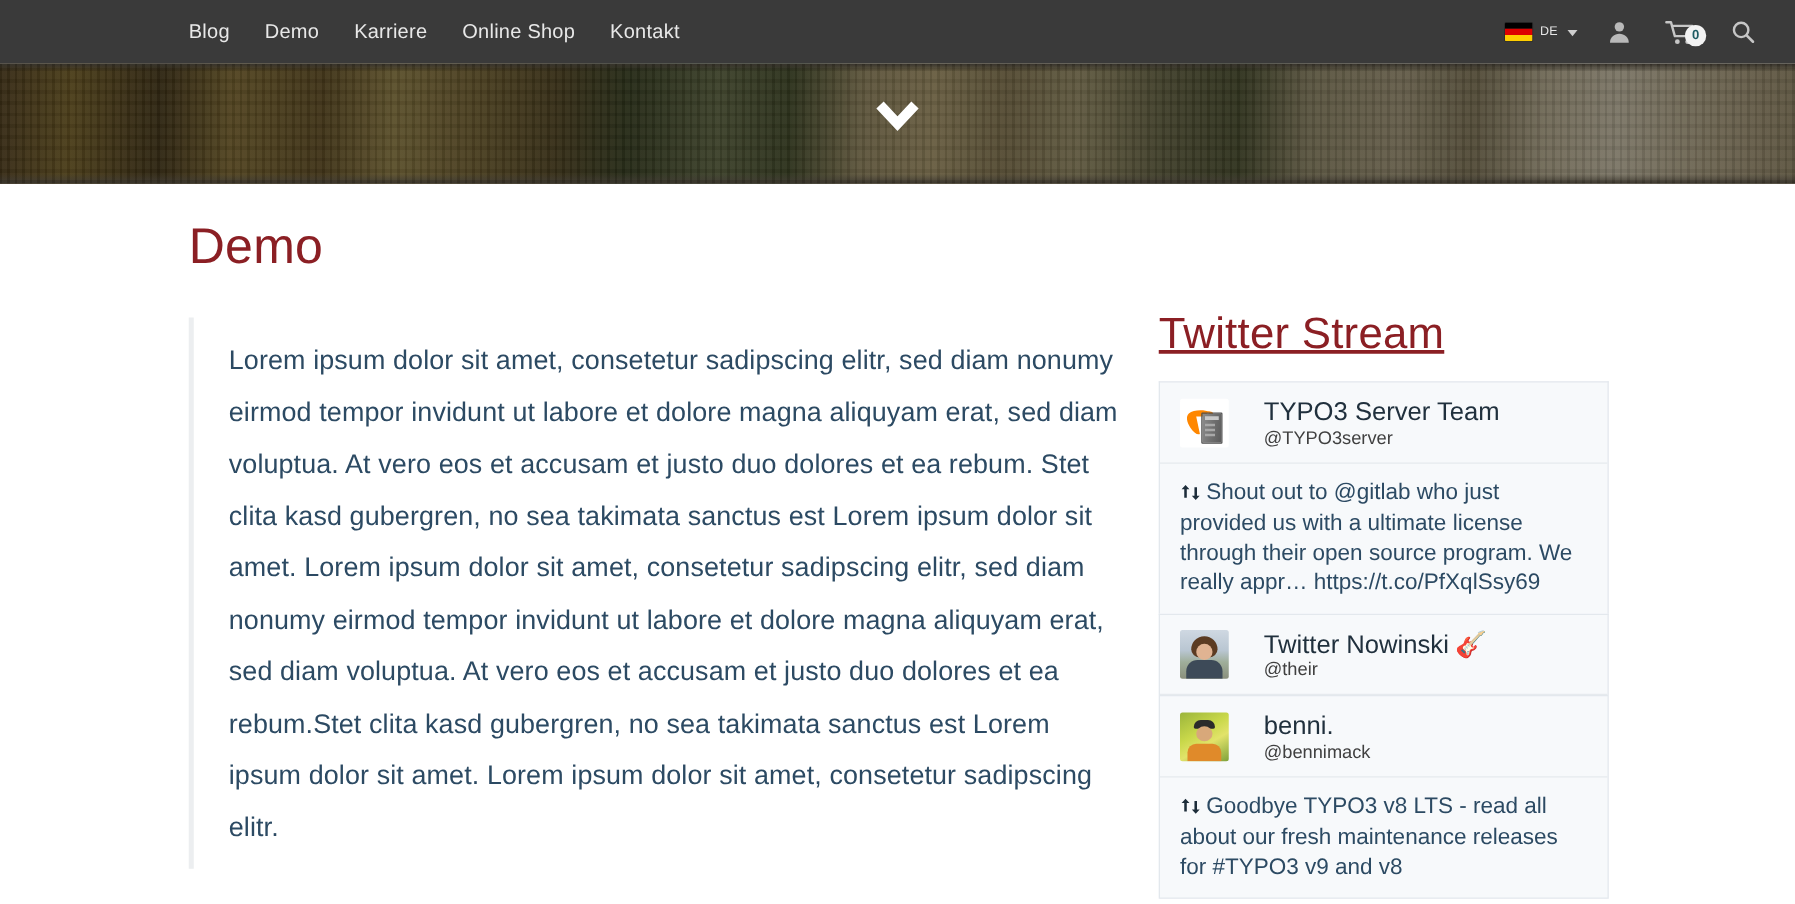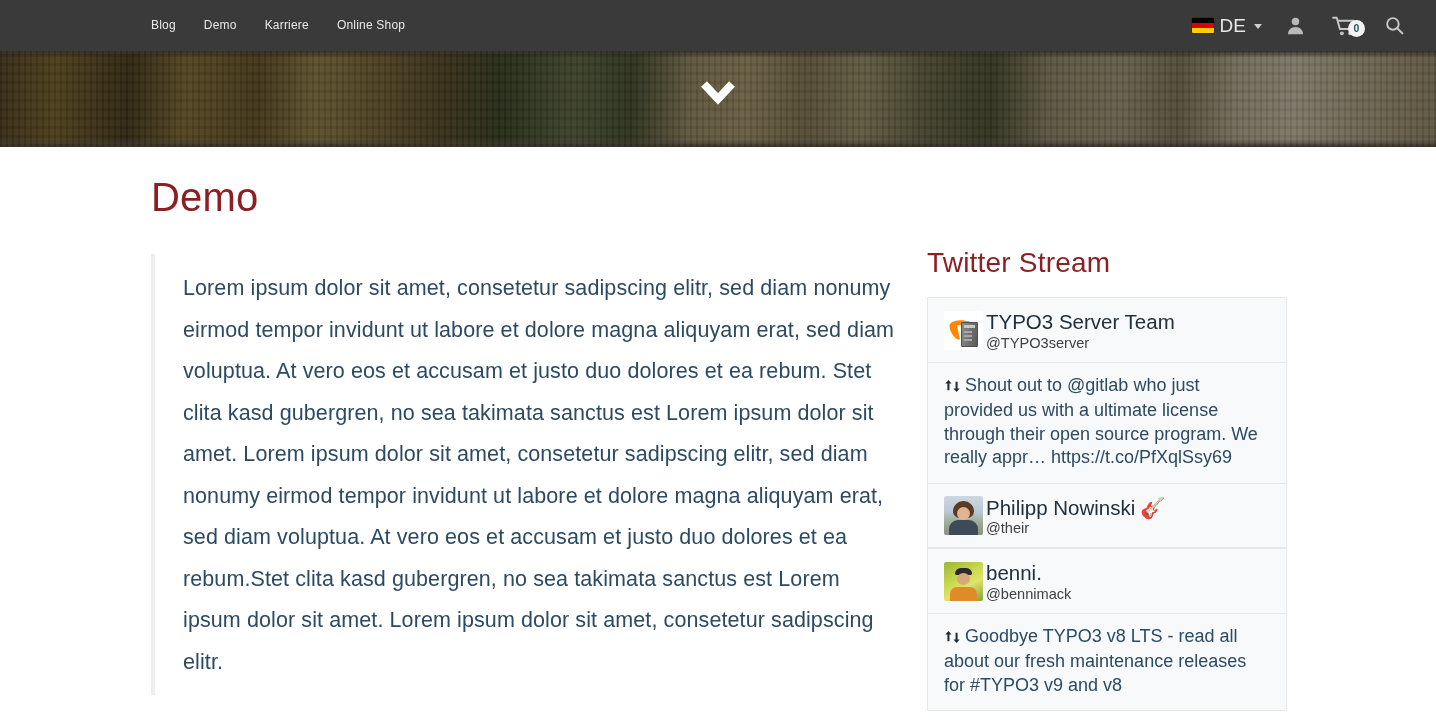--- a/index.html
+++ b/index.html
@@ -12,36 +12,36 @@
 
   
   .topbar{
     position:absolute; top:0; left:0; width:1436px; height:51px;
     background:#3a3a3a;
     display:flex; align-items:center;
   }
   .nav{ display:flex; align-items:center; margin-left:151px; }
   .nav a{
     color:#e8e8e8; text-decoration:none;
-    font-size:12px; letter-spacing:.2px;
+    font-size:16px; letter-spacing:.2px;
     padding:0 14px; line-height:51px; white-space:nowrap;
   }
   .nav a:first-child{ padding-left:0; }
   .topright{
     position:absolute; right:0; top:0; height:51px;
     display:flex; align-items:center; padding-right:18px; gap:0;
   }
   .lang{ display:flex; align-items:center; gap:6px; padding:0 10px; }
   .flag{ width:22px; height:15px; border-radius:1px; overflow:hidden;
          display:flex; flex-direction:column; box-shadow:0 0 0 .5px rgba(0,0,0,.35); }
   .flag i{ display:block; height:33.34%; width:100%; }
   .flag .b{ background:#000000; }
   .flag .r{ background:#dd0000; }
   .flag .y{ background:#ffce00; }
-  .lang-txt{ color:#e6e6e6; font-size:19px; }
+  .lang-txt{ color:#e6e6e6; font-size:10px; }
   .caret{
     width:0;height:0;border-left:4.5px solid transparent;border-right:4.5px solid transparent;
     border-top:5px solid #cfcfcf; margin-left:2px; margin-top:2px;
   }
   .icbtn{ padding:0 13px; display:flex; align-items:center; position:relative; }
   .badge{
     position:absolute; top:5px; left:29px;
     background:#f2f2f2; color:#1f5b63; border-radius:50%;
     width:17px; height:17px; font-size:10.5px; font-weight:bold;
     display:flex; align-items:center; justify-content:center;
@@ -98,31 +98,31 @@
   .lead{
     border-left:4px solid #eceef0;
     padding:14px 0 12px 28px;
     color:#2c4a63;
     font-size:21.5px; line-height:41.5px;
     letter-spacing:.1px;
   }
 
   
   .h2{
-    color:#8b1f24; font-size:28px; font-weight:normal;
-    margin-top:-7px; margin-bottom:18px; letter-spacing:.2px;
+    color:#8b1f24; font-size:35px; font-weight:normal;
+    margin-top:-7px; margin-bottom:18px; letter-spacing:.2px;text-decoration:underline;
   }
   .tw-card{
     background:#f7f9fb;
     border:1px solid #e3e8ed;
     border-bottom:none;
   }
   .tw-card:last-child{ border-bottom:1px solid #e3e8ed; }
   .tw-head{
-    display:flex; align-items:center; gap:3px;
+    display:flex; align-items:center; gap:28px;
     padding:12px 16px 11px 16px;
     border-bottom:1px solid #e6eaee;
   }
   .avatar{
     width:39px; height:39px; flex:0 0 39px;
     border-radius:2px; overflow:hidden; position:relative;
     background:#ddd;
   }
   .tw-name{
     font-size:20.5px; color:#20303d; line-height:1.15;
@@ -187,20 +187,21 @@
 </head>
 <body>
 
 <div class="topbar">
 
   <nav class="nav">
     <a href="#">Blog</a>
     <a href="#">Demo</a>
     <a href="#">Karriere</a>
     <a href="#">Online Shop</a>
+    <a href="#">Kontakt</a>
   </nav>
 
   <div class="topright">
 
     <div class="lang">
       <span class="flag">
         <i class="b"></i>
           <i class="r"></i>
           <i class="y"></i>
       </span>
@@ -286,21 +287,21 @@
 
       <div class="tw-card">
         <div class="tw-head">
           <div class="avatar av-pn">
             <div class="hair"></div>
               <div class="face"></div>
               <div class="body"></div>
           </div>
           <div>
             <div class="tw-name">
-              <span>Philipp Nowinski</span>
+              <span>Twitter Nowinski</span>
               <span>🎸</span>
             </div>
             <div class="tw-handle">@their</div>
           </div>
         </div>
       </div>
 
       <div class="tw-card">
         <div class="tw-head">
           <div class="avatar av-bm">

